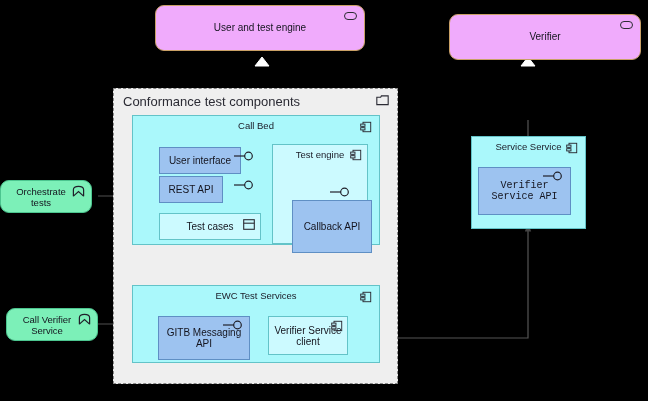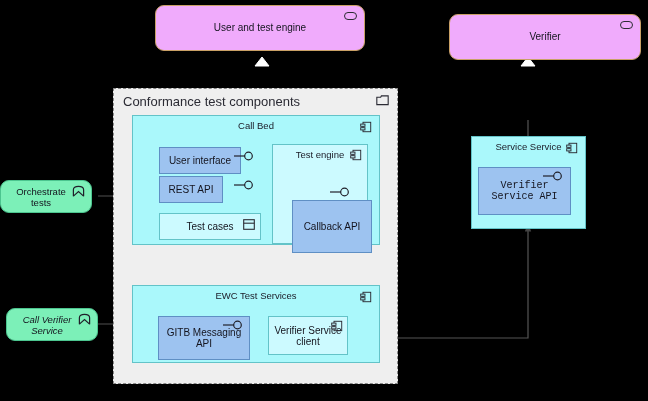--- a/index.html
+++ b/index.html
@@ -215,21 +215,21 @@
   </div>
 
   <div class="node usecase-box" style="left:0; top:180px; width:92px; height:33px;">
     <span class="usecase-label">Orchestrate tests</span>
     <svg class="usecase-icon" viewBox="0 0 14 14">
       <path d="M1.5,12 L1.5,5 Q1.5,1.5 7,1.5 Q12.5,1.5 12.5,5 L12.5,12" fill="none" stroke="#20202a" stroke-width="1.3"></path>
       <path d="M1.5,12 L7,7 L12.5,12" fill="none" stroke="#20202a" stroke-width="1.3"></path>
     </svg>
   </div>
 
-  <div class="node usecase-box" style="left:6px; top:308px; width:92px; height:33px;font-style:italic;">
+  <div class="node usecase-box" style="left:6px; top:308px; width:92px; height:33px;">
     <span class="usecase-label">Call Verifier Service</span>
     <svg class="usecase-icon" viewBox="0 0 14 14">
       <path d="M1.5,12 L1.5,5 Q1.5,1.5 7,1.5 Q12.5,1.5 12.5,5 L12.5,12" fill="none" stroke="#20202a" stroke-width="1.3"></path>
       <path d="M1.5,12 L7,7 L12.5,12" fill="none" stroke="#20202a" stroke-width="1.3"></path>
     </svg>
   </div>
 
   <div class="node package-box" style="left:113px; top:88px; width:285px; height:296px;">
     <span class="package-title">Conformance test components</span>
     <svg class="folder-icon" viewBox="0 0 14 12">

